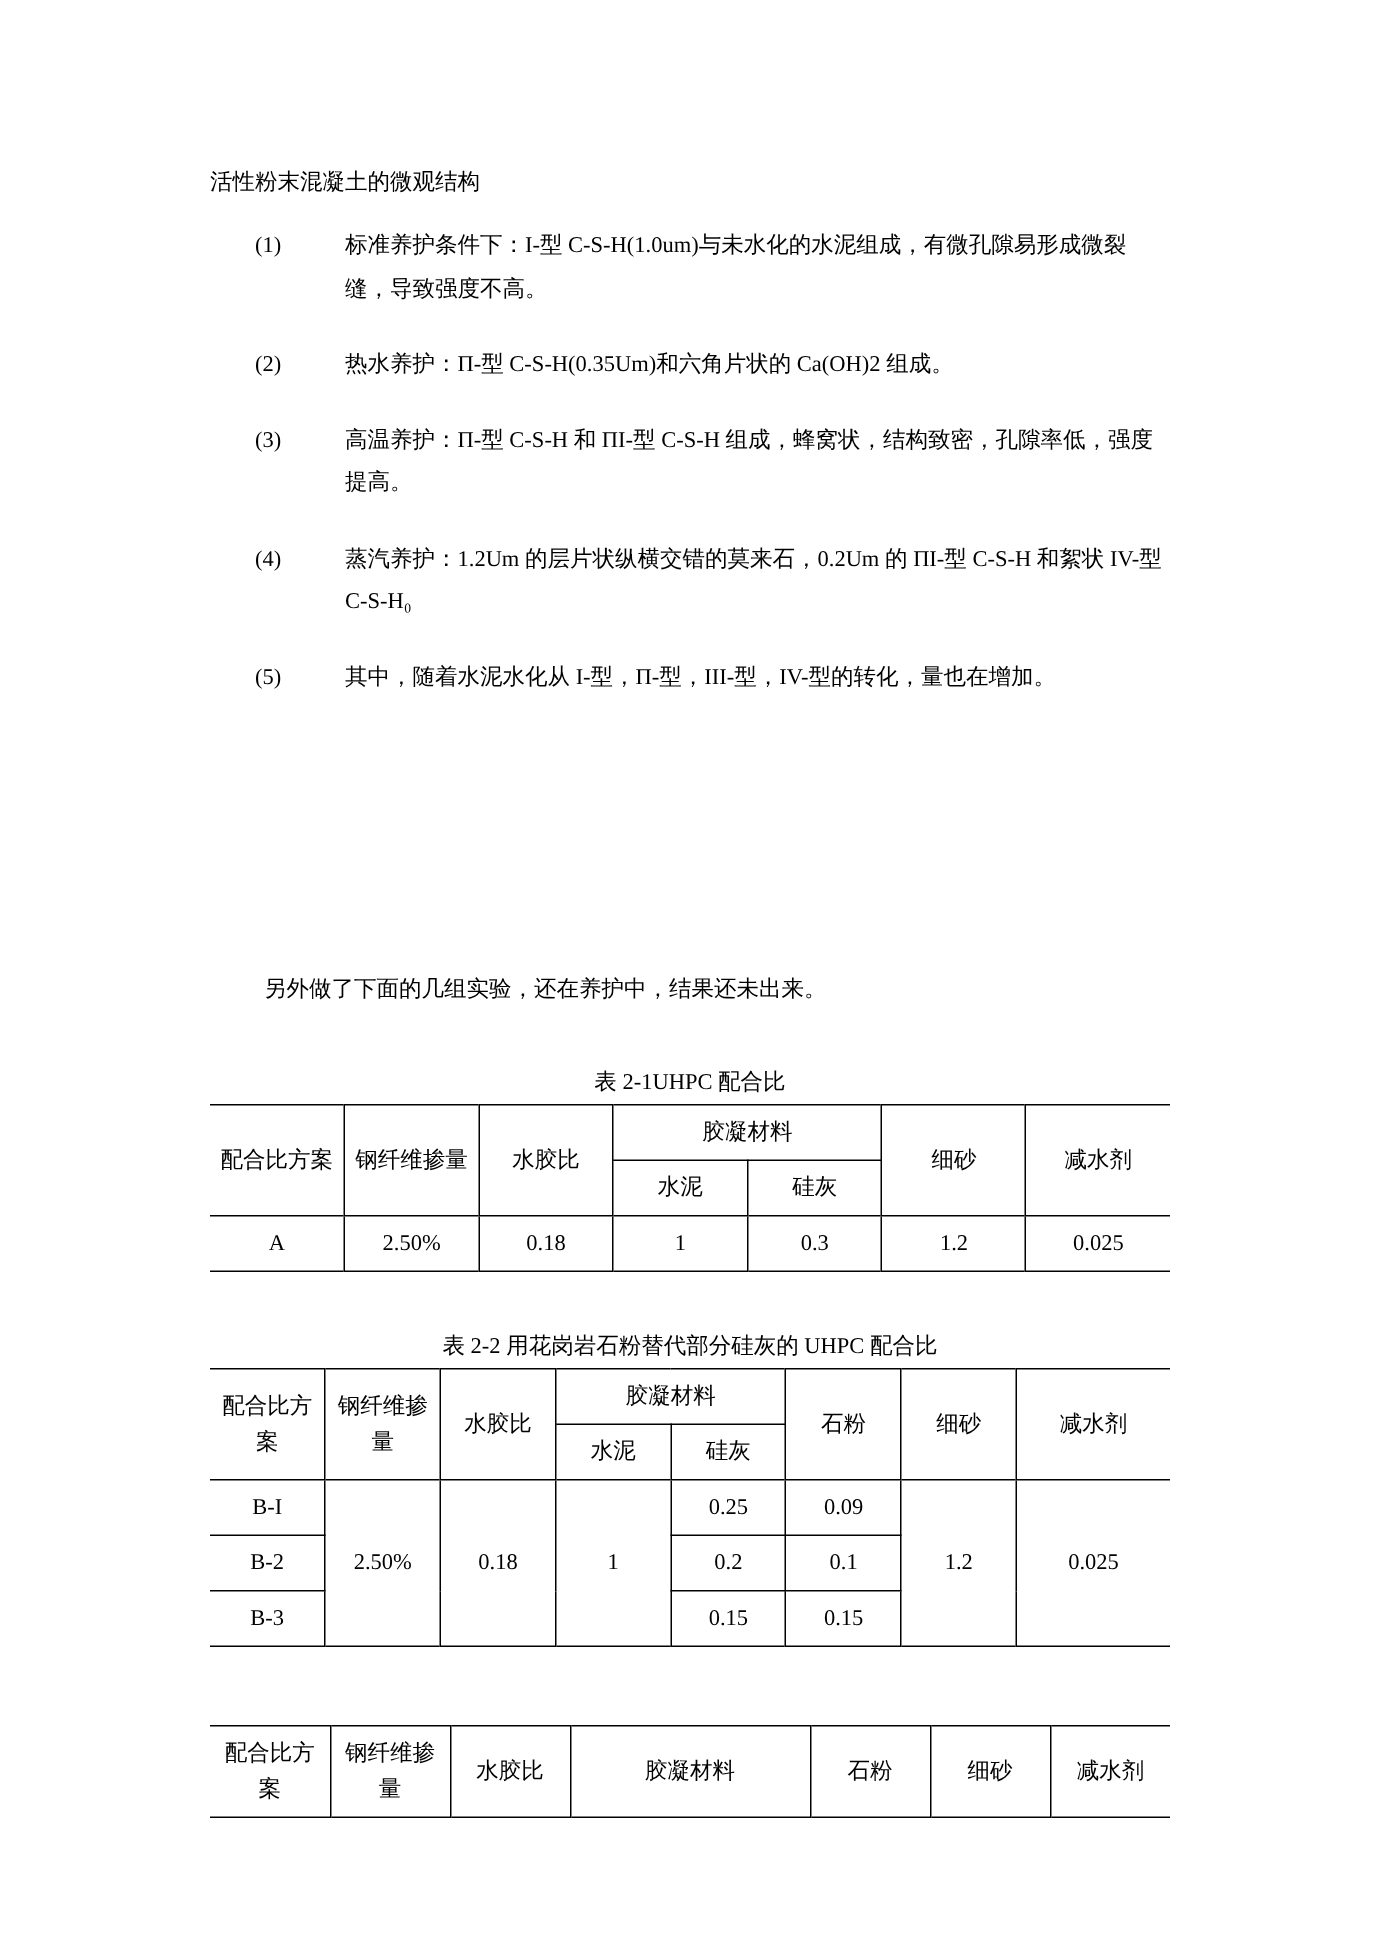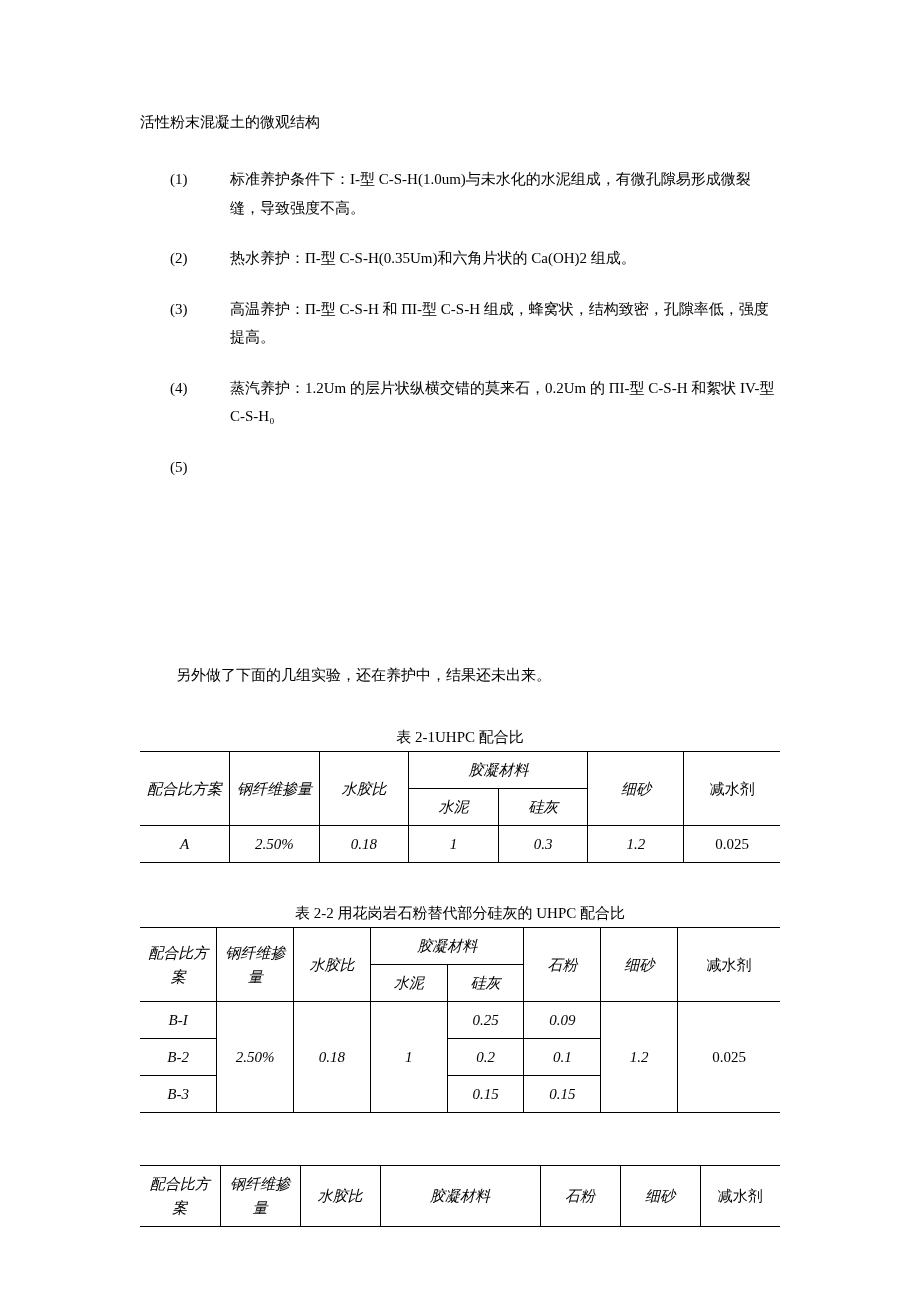--- a/index.html
+++ b/index.html
@@ -11,21 +11,21 @@
     font-size: 15px;
     line-height: 1.6;
   }
   .page {
     width: 920px;
     min-height: 1301px;
     box-sizing: border-box;
     padding: 110px 140px 0 140px;
   }
   .section-title {
-    margin-bottom: 31px;
+    margin-bottom: 16px;
   }
   .item-row {
     display: flex;
     margin-bottom: 22px;
     line-height: 1.9;
   }
   .item-num {
     width: 60px;
     flex-shrink: 0;
     padding-left: 30px;
@@ -57,21 +57,21 @@
     text-align: center;
     vertical-align: middle;
     padding: 6px 4px;
     font-weight: normal;
     font-size: 15px;
   }
   
   .t-top    { border-top: 1.5px solid #000; }
   .t-mid    { border-top: 1px solid #000; }
   .t-bot    { border-bottom: 1.5px solid #000; }
-  .v-right  { border-right: 1px solid #000; font-style: italic; }
+  .v-right  { border-right: 1px solid #000; }
   .thin-bot { border-bottom: 1px solid #000; }
 
   
   .t1 col:nth-child(1){width:14%;}
   .t1 col:nth-child(2){width:14%;}
   .t1 col:nth-child(3){width:14%;}
   .t1 col:nth-child(4){width:14%;}
   .t1 col:nth-child(5){width:14%;}
   .t1 col:nth-child(6){width:15%;}
   .t1 col:nth-child(7){width:15%;}
@@ -111,20 +111,21 @@
   <div class="item-row">
     <div class="item-num">(3)</div>
     <div class="item-text">高温养护：П-型 C-S-H 和 ПI-型 C-S-H 组成，蜂窝状，结构致密，孔隙率低，强度提高。</div>
   </div>
   <div class="item-row">
     <div class="item-num">(4)</div>
     <div class="item-text">蒸汽养护：1.2Um 的层片状纵横交错的莫来石，0.2Um 的 ПI-型 C-S-H 和絮状 IV-型 C-S-H₀</div>
   </div>
   <div class="item-row">
     <div class="item-num">(5)</div>
+    <div class="item-text">其中，随着水泥水化从 I-型，П-型，III-型，IV-型的转化，量也在增加。</div>
   </div>
 
   <div class="gap"></div>
 
   <div class="note-line">另外做了下面的几组实验，还在养护中，结果还未出来。</div>
 
   <div class="table-caption">表 2-1UHPC 配合比</div>
   <table class="t1">
     <colgroup>
         <col>

